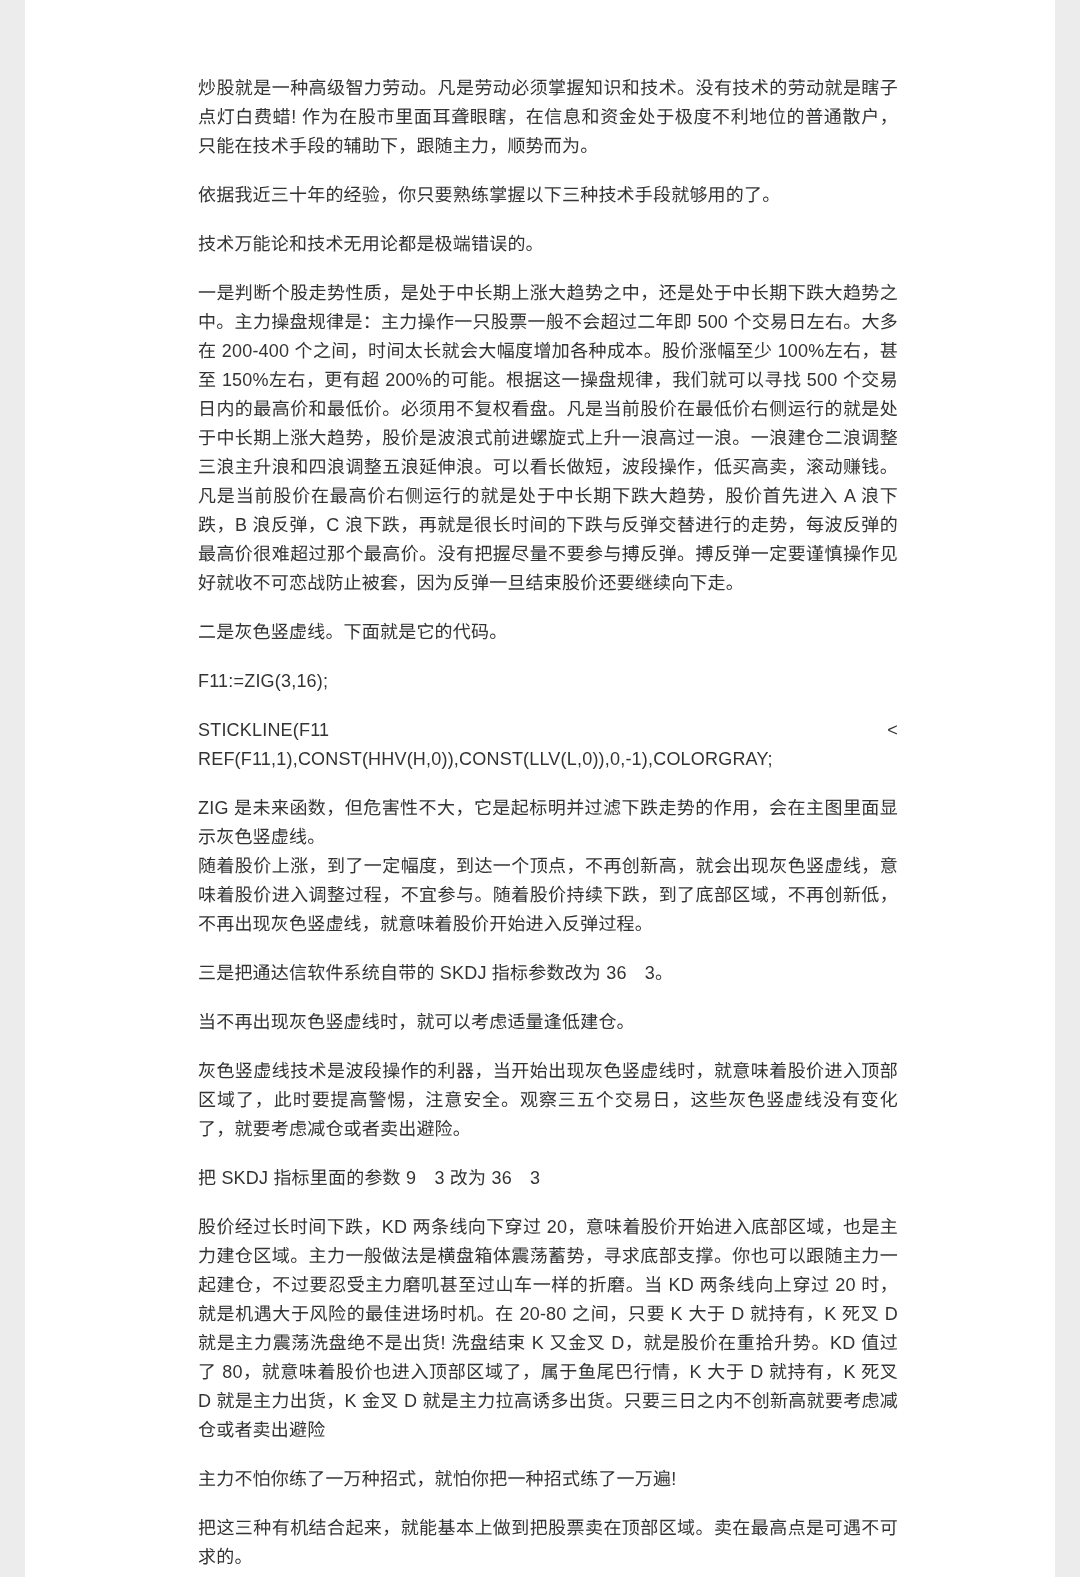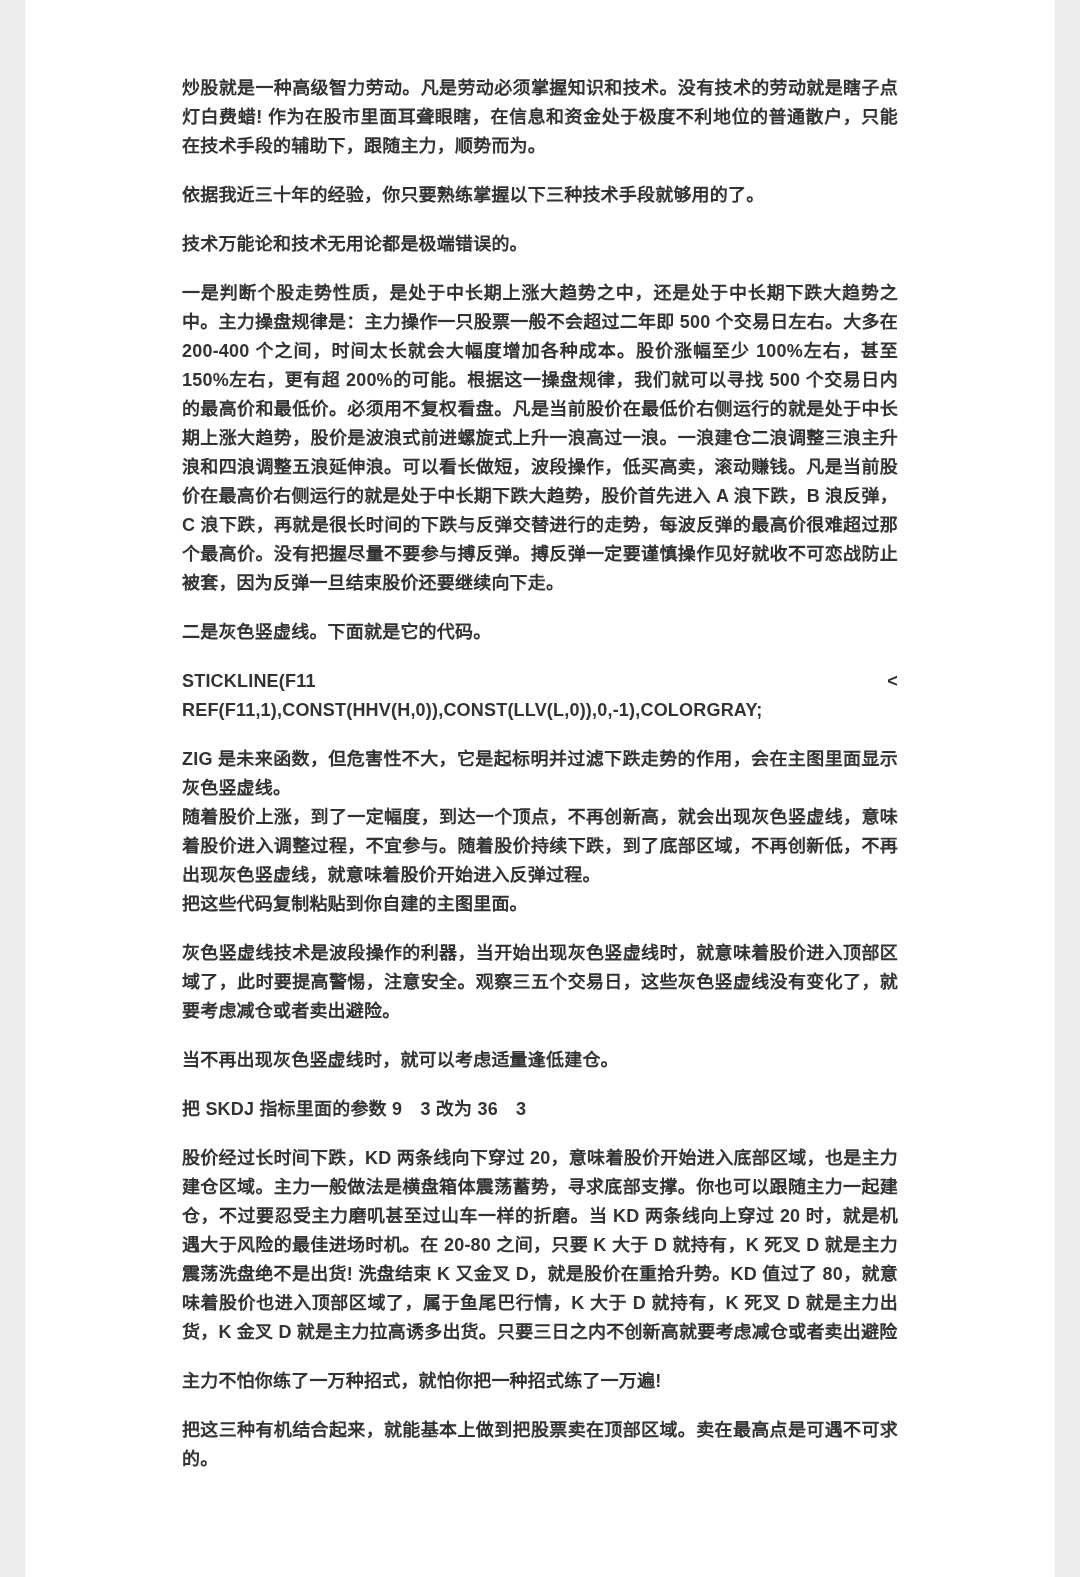--- a/index.html
+++ b/index.html
@@ -26,55 +26,55 @@
     width: 716px;
     margin: 0 auto;
     font-family: "Liberation Sans", "DejaVu Sans", sans-serif;
     font-size: 18px;
     line-height: 29px;
     color: #333333;
     text-align: justify;
     letter-spacing: 0.2px;
   }
   .article-column p {
-    margin: 0 0 20px 0;
+    margin: 0 0 20px 16px;
     padding: 0;
-    font-weight: bold;
   }
 </style>
 </head>
 <body>
 
 <div class="page-root">
   <div class="content-sheet">
     <div class="article-column">
 
       <p>炒股就是一种高级智力劳动。凡是劳动必须掌握知识和技术。没有技术的劳动就是瞎子点灯白费蜡! 作为在股市里面耳聋眼瞎，在信息和资金处于极度不利地位的普通散户，只能在技术手段的辅助下，跟随主力，顺势而为。</p>
 
       <p>依据我近三十年的经验，你只要熟练掌握以下三种技术手段就够用的了。</p>
 
       <p>技术万能论和技术无用论都是极端错误的。</p>
 
       <p>一是判断个股走势性质，是处于中长期上涨大趋势之中，还是处于中长期下跌大趋势之中。主力操盘规律是：主力操作一只股票一般不会超过二年即 500 个交易日左右。大多在 200-400 个之间，时间太长就会大幅度增加各种成本。股价涨幅至少 100%左右，甚至 150%左右，更有超 200%的可能。根据这一操盘规律，我们就可以寻找 500 个交易日内的最高价和最低价。必须用不复权看盘。凡是当前股价在最低价右侧运行的就是处于中长期上涨大趋势，股价是波浪式前进螺旋式上升一浪高过一浪。一浪建仓二浪调整三浪主升浪和四浪调整五浪延伸浪。可以看长做短，波段操作，低买高卖，滚动赚钱。凡是当前股价在最高价右侧运行的就是处于中长期下跌大趋势，股价首先进入 A 浪下跌，B 浪反弹，C 浪下跌，再就是很长时间的下跌与反弹交替进行的走势，每波反弹的最高价很难超过那个最高价。没有把握尽量不要参与搏反弹。搏反弹一定要谨慎操作见好就收不可恋战防止被套，因为反弹一旦结束股价还要继续向下走。</p>
 
       <p>二是灰色竖虚线。下面就是它的代码。</p>
 
+      <p>F11:=ZIG(3,16);</p>
 
       <p>STICKLINE(F11 &lt; REF(F11,1),CONST(HHV(H,0)),CONST(LLV(L,0)),0,-1),COLORGRAY;</p>
 
       <p>
         <span>ZIG 是未来函数，但危害性不大，它是起标明并过滤下跌走势的作用，会在主图里面显示灰色竖虚线。</span><br>
         <span>随着股价上涨，到了一定幅度，到达一个顶点，不再创新高，就会出现灰色竖虚线，意味着股价进入调整过程，不宜参与。随着股价持续下跌，到了底部区域，不再创新低，不再出现灰色竖虚线，就意味着股价开始进入反弹过程。</span><br>
-        <span>把这些代码复制粘贴到你自建的主图里面。</span>
       </p>
 
+      <p>三是把通达信软件系统自带的 SKDJ 指标参数改为 36　3。</p>
+
+      <p>当不再出现灰色竖虚线时，就可以考虑适量逢低建仓。</p>
 
       <p>灰色竖虚线技术是波段操作的利器，当开始出现灰色竖虚线时，就意味着股价进入顶部区域了，此时要提高警惕，注意安全。观察三五个交易日，这些灰色竖虚线没有变化了，就要考虑减仓或者卖出避险。</p>
-
-      <p>当不再出现灰色竖虚线时，就可以考虑适量逢低建仓。</p>
 
       <p>把 SKDJ 指标里面的参数 9　3 改为 36　3</p>
 
       <p>股价经过长时间下跌，KD 两条线向下穿过 20，意味着股价开始进入底部区域，也是主力建仓区域。主力一般做法是横盘箱体震荡蓄势，寻求底部支撑。你也可以跟随主力一起建仓，不过要忍受主力磨叽甚至过山车一样的折磨。当 KD 两条线向上穿过 20 时，就是机遇大于风险的最佳进场时机。在 20-80 之间，只要 K 大于 D 就持有，K 死叉 D 就是主力震荡洗盘绝不是出货! 洗盘结束 K 又金叉 D，就是股价在重拾升势。KD 值过了 80，就意味着股价也进入顶部区域了，属于鱼尾巴行情，K 大于 D 就持有，K 死叉 D 就是主力出货，K 金叉 D 就是主力拉高诱多出货。只要三日之内不创新高就要考虑减仓或者卖出避险</p>
 
       <p>主力不怕你练了一万种招式，就怕你把一种招式练了一万遍!</p>
 
       <p>把这三种有机结合起来，就能基本上做到把股票卖在顶部区域。卖在最高点是可遇不可求的。</p>
 
     </div>

